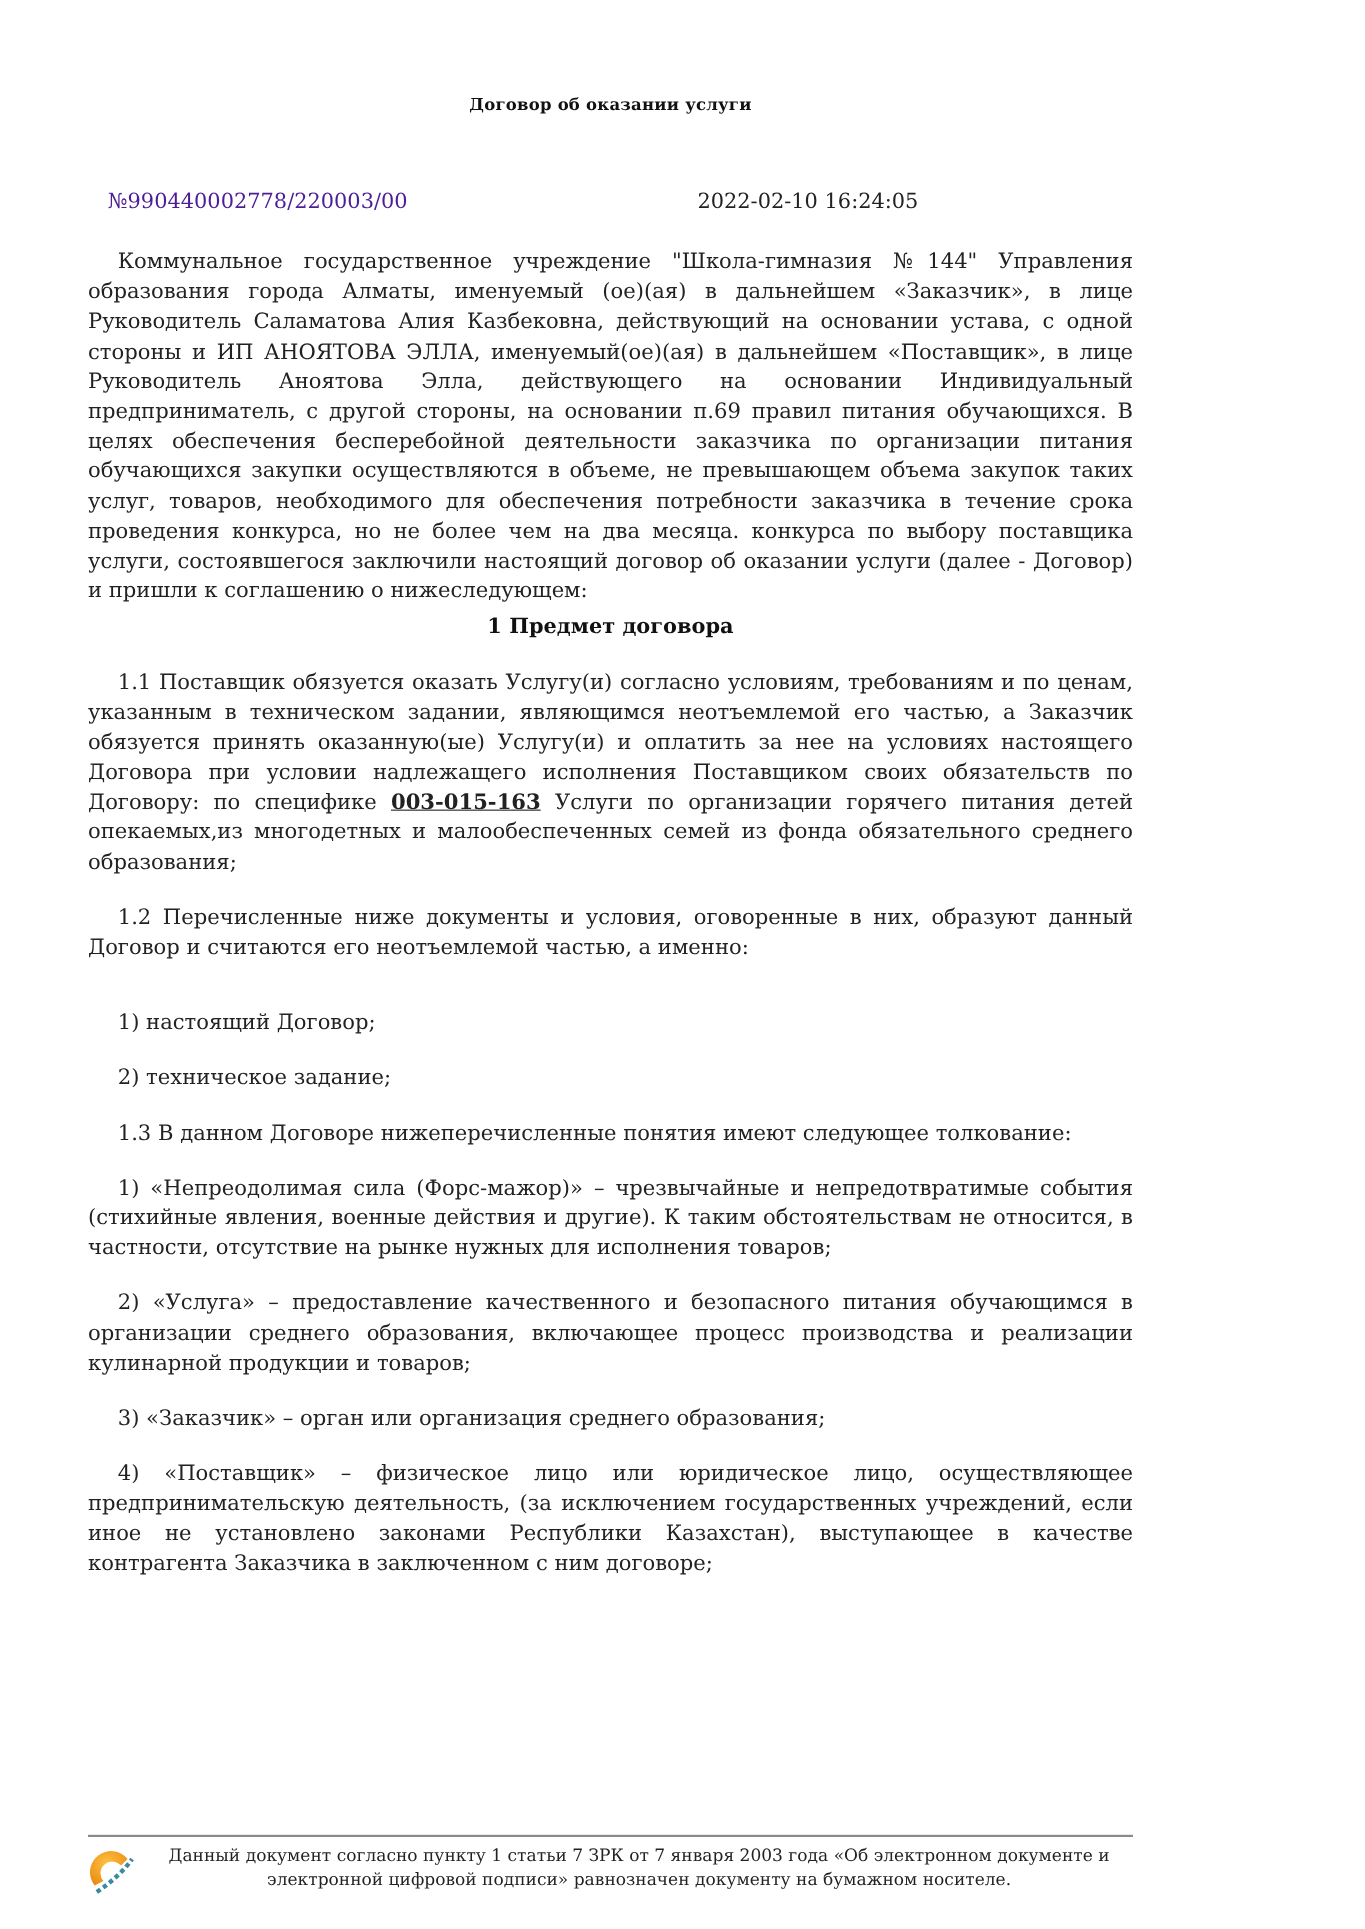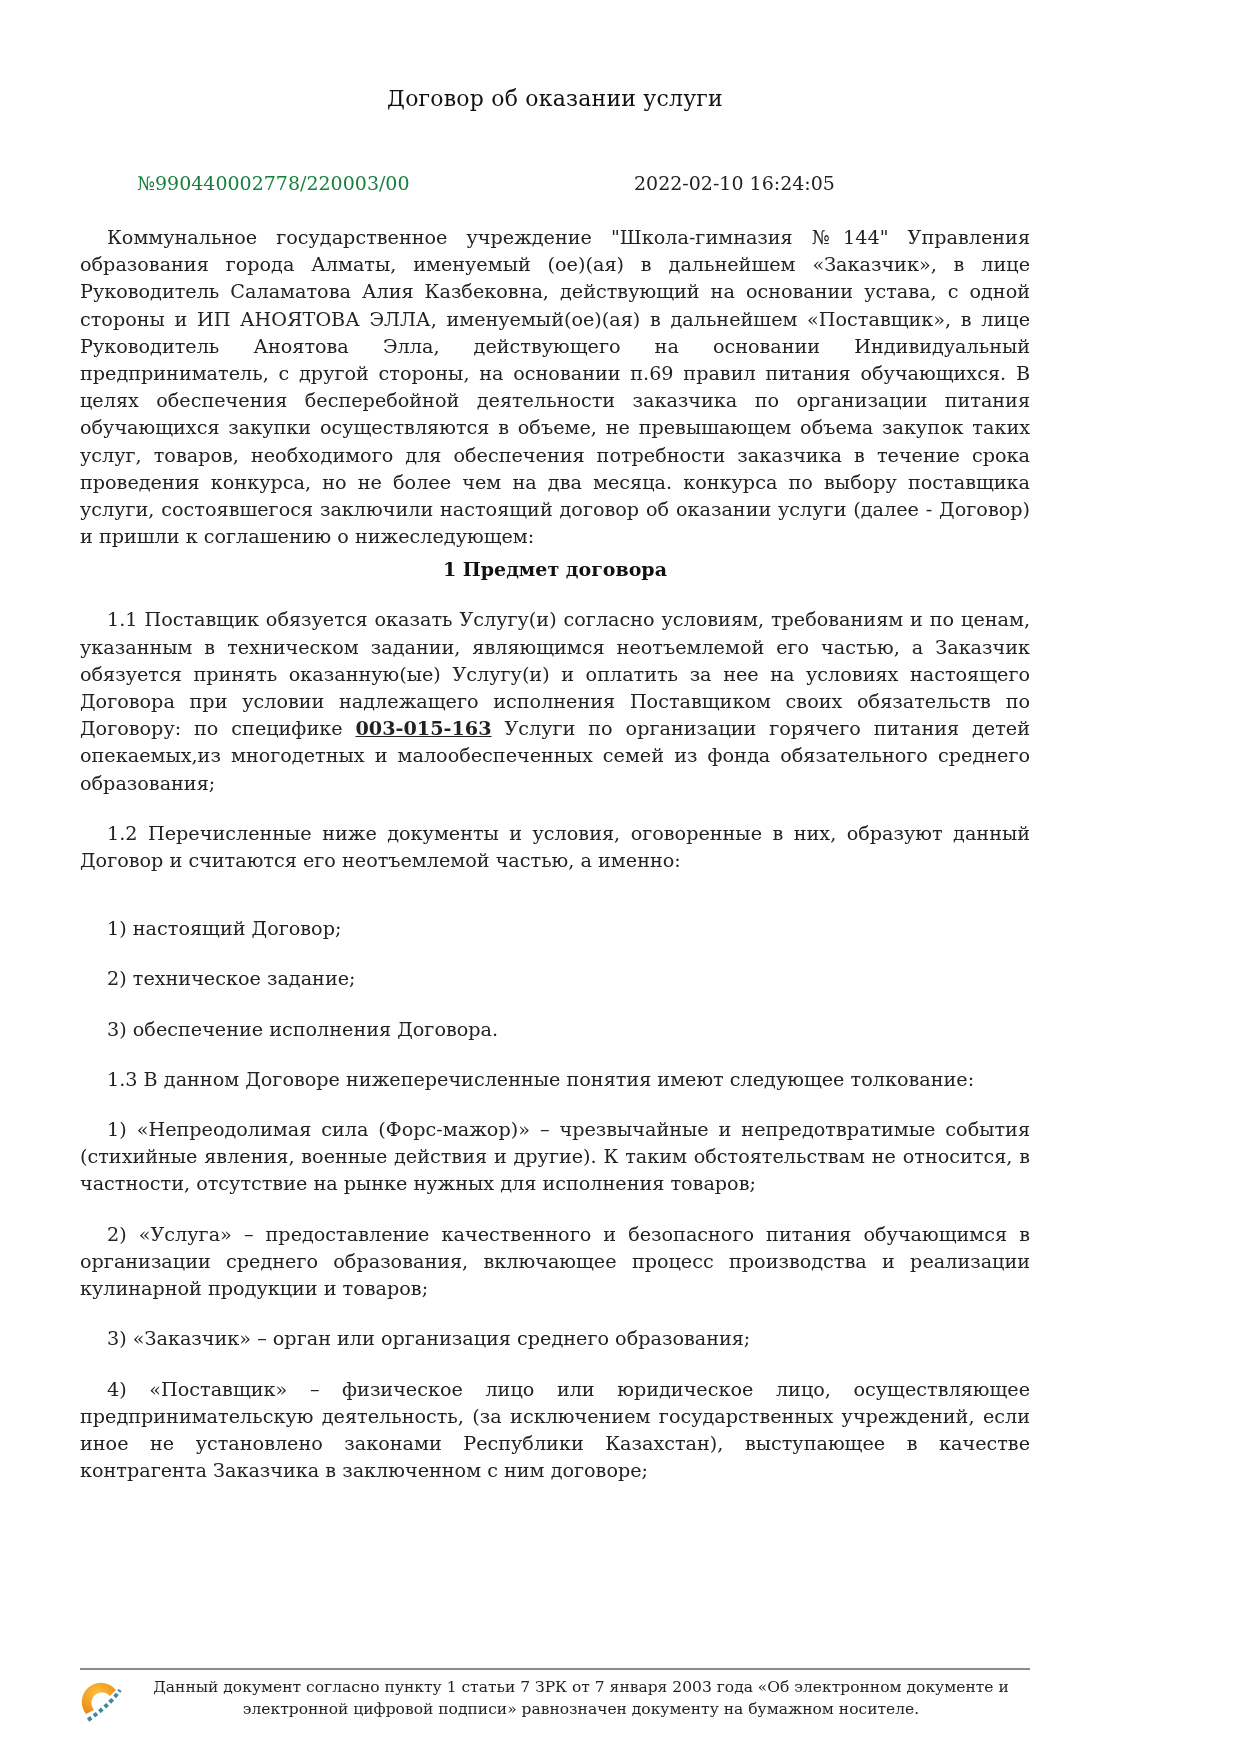--- a/index.html
+++ b/index.html
@@ -20,32 +20,31 @@
       left: 80px;
       top: 0;
       width: 950px;
     }
     .title {
       position: absolute;
       top: 86px;
       left: 0;
       width: 950px;
       text-align: center;
-      font-weight: normal;
-      font-size: 22px;
+      font-weight: bold;
+      font-size: 15px;
       letter-spacing: 0.2px;
       color: #111;
     }
     .meta-number {
       position: absolute;
       top: 172px;
       left: 18px;
       font-size: 19px;
-      color: #15803d;
-      margin-left: 39px;
+      color: #4c1d95;
     }
     .meta-date {
       position: absolute;
       top: 172px;
       left: 554px;
       font-size: 19px;
       color: #222;
     }
     .body {
       position: absolute;
@@ -117,21 +116,20 @@
     <p>Коммунальное государственное учреждение "Школа-гимназия №144" Управления образования города Алматы, именуемый (ое)(ая) в дальнейшем «Заказчик», в лице Руководитель Саламатова Алия Казбековна, действующий на основании устава, с одной стороны и ИП АНОЯТОВА ЭЛЛА, именуемый(ое)(ая) в дальнейшем «Поставщик», в лице Руководитель Аноятова Элла, действующего на основании Индивидуальный предприниматель, с другой стороны, на основании п.69 правил питания обучающихся. В целях обеспечения бесперебойной деятельности заказчика по организации питания обучающихся закупки осуществляются в объеме, не превышающем объема закупок таких услуг, товаров, необходимого для обеспечения потребности заказчика в течение срока проведения конкурса, но не более чем на два месяца. конкурса по выбору поставщика услуги, состоявшегося заключили настоящий договор об оказании услуги (далее - Договор) и пришли к соглашению о нижеследующем:</p>
 
     <div class="section-heading">1 Предмет договора</div>
 
     <p class="gap"><span>1.1 Поставщик обязуется оказать Услугу(и) согласно условиям, требованиям и по ценам, указанным в техническом задании, являющимся неотъемлемой его частью, а Заказчик обязуется принять оказанную(ые) Услугу(и) и оплатить за нее на условиях настоящего Договора при условии надлежащего исполнения Поставщиком своих обязательств по Договору: по специфике </span><span class="code">003-015-163</span><span> Услуги по организации горячего питания детей опекаемых,из многодетных и малообеспеченных семей из фонда обязательного среднего образования;</span></p>
 
     <p class="gap">1.2 Перечисленные ниже документы и условия, оговоренные в них, образуют данный Договор и считаются его неотъемлемой частью, а именно:</p>
 
     <p class="gap" style="margin-top:41px">1) настоящий Договор;</p>
     <p class="gap">2) техническое задание;</p>
-    <p class="gap">3) обеспечение исполнения Договора.</p>
 
     <p class="gap">1.3 В данном Договоре нижеперечисленные понятия имеют следующее толкование:</p>
 
     <p class="gap">1) «Непреодолимая сила (Форс-мажор)» – чрезвычайные и непредотвратимые события (стихийные явления, военные действия и другие). К таким обстоятельствам не относится, в частности, отсутствие на рынке нужных для исполнения товаров;</p>
     <p class="gap">2) «Услуга» – предоставление качественного и безопасного питания обучающимся в организации среднего образования, включающее процесс производства и реализации кулинарной продукции и товаров;</p>
     <p class="gap">3) «Заказчик» – орган или организация среднего образования;</p>
     <p class="gap">4) «Поставщик» – физическое лицо или юридическое лицо, осуществляющее предпринимательскую деятельность, (за исключением государственных учреждений, если иное не установлено законами Республики Казахстан), выступающее в качестве контрагента Заказчика в заключенном с ним договоре;</p>
   </div>
 </div>
 

